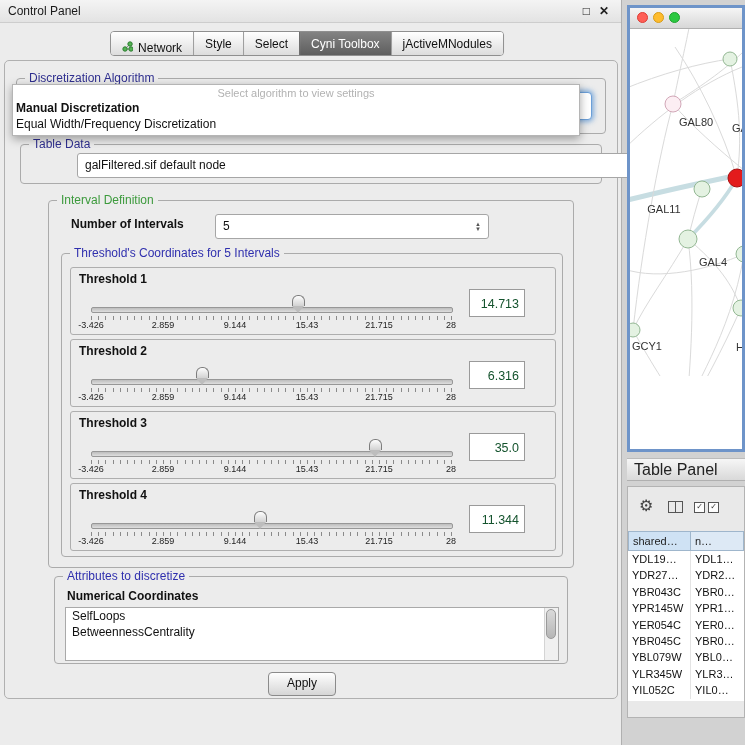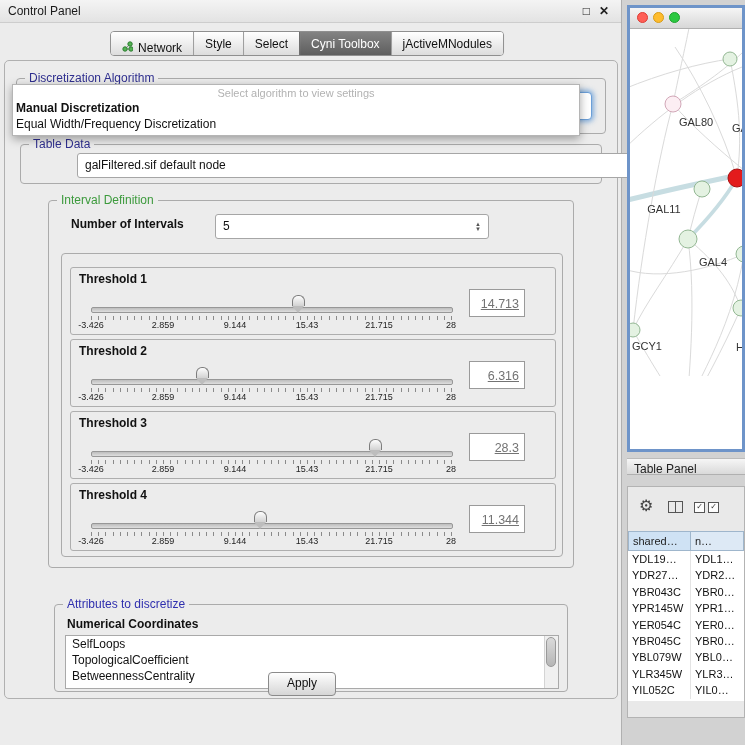--- a/index.html
+++ b/index.html
@@ -60,24 +60,24 @@
   .t-label { position:absolute; left:8px; top:4px; font-weight:bold; font-size:12px; color:#111; }
   .track { position:absolute; left:20px; top:39px; width:360px; height:4px; background:linear-gradient(#bdbdbd,#dedede); border:1px solid #979797; border-radius:2px; }
   .thumb { position:absolute; top:27px; width:13px; height:18px; }
   .thumb-top { width:11px; height:10px; border:1px solid #7d7d7d; border-bottom:none; border-radius:6px 6px 0 0; background:linear-gradient(#fdfdfd,#d2d2d2); }
   .thumb-tip { width:0; height:0; border-left:6.5px solid transparent; border-right:6.5px solid transparent; border-top:7px solid #bdbdbd; }
   .ticks { position:absolute; left:20px; top:48px; width:361px; height:4px;
            background:repeating-linear-gradient(to right,#8a8a8a 0 1px,transparent 1px 7.2px); }
   .t-scale { position:absolute; left:0; top:52px; width:100%; height:12px; }
   .scale-num { position:absolute; transform:translateX(-50%); font-size:9px; color:#222; white-space:nowrap; }
   .t-valuebox { position:absolute; left:398px; top:21px; width:56px; height:28px; background:#fff; border:1px solid #9a9a9a;
-                font-size:12.5px; color:#737373; text-align:right; line-height:28px; padding-right:5px; box-sizing:border-box;text-decoration:underline; }
-
-  
-  .attr-group { left:54px; top:576px; width:512px; height:86px;margin-top:28px; }
+                font-size:12.5px; color:#14532d; text-align:right; line-height:28px; padding-right:5px; box-sizing:border-box; }
+
+  
+  .attr-group { left:54px; top:576px; width:512px; height:86px; }
   .attr-title { position:absolute; left:12px; top:12px; font-size:12px; font-weight:bold; color:#111; }
   .attr-list { position:absolute; left:10px; top:30px; width:492px; height:52px; background:#fff; border:1px solid #a9a9a9; overflow:hidden; }
   .attr-item { font-size:12px; line-height:16px; padding-left:6px; color:#111; white-space:nowrap; }
   .attr-scrollbar { position:absolute; top:0; right:0; width:13px; height:100%; background:#f0f0f0; border-left:1px solid #d4d4d4; }
   .attr-thumb { position:absolute; top:1px; left:1px; width:10px; height:30px; background:linear-gradient(#dadada,#b6b6b6); border:1px solid #999; border-radius:5px; box-sizing:border-box; }
 
   .apply-btn { position:absolute; left:268px; top:672px; width:66px; height:22px; border:1px solid #8b8b8b; border-radius:4px;
                background:linear-gradient(#fefefe,#d6d6d6); font-size:12px; color:#111; text-align:center; line-height:21px; }
 
   
@@ -87,22 +87,22 @@
   .tl-red { left:7px; background:#ff5f57; border:1px solid #de3d35; }
   .tl-yellow { left:23px; background:#febc2e; border:1px solid #d89c18; }
   .tl-green { left:39px; background:#2bc840; border:1px solid #1da32f; }
   .net-content { position:relative; width:112px; height:347px; overflow:hidden; background:#fff; }
   .edge { fill:none; stroke:#dadada; stroke-width:1; }
   .edge-thick { fill:none; stroke:#c7dde2; stroke-width:5; }
   .edge-thick2 { fill:none; stroke:#c7dde2; stroke-width:3.5; }
   #net-svg text { font-family:"Liberation Sans",sans-serif; font-size:11px; fill:#333; }
 
   
-  .tp-header { position:absolute; left:627px; top:458px; width:118px; height:17px; background:linear-gradient(#f6f6f6,#d9d9d9);
-               border-top:1px solid #bbb; border-bottom:1px solid #b0b0b0; font-size:12px; line-height:21px; padding-left:7px;
+  .tp-header { position:absolute; left:627px; top:458px; width:118px; height:23px; background:linear-gradient(#f6f6f6,#d9d9d9);
+               border-top:1px solid #bbb; border-bottom:1px solid #b0b0b0; font-size:16px; line-height:21px; padding-left:7px;
                box-sizing:border-box; color:#222; }
   .table-panel { position:absolute; left:627px; top:486px; width:118px; height:232px; background:#e9e9e9; border:1px solid #b3b3b3; box-sizing:border-box; overflow:hidden; }
   .tp-toolbar { position:relative; height:44px; }
   .tp-gear { position:absolute; left:11px; top:11px; font-size:16px; color:#444; line-height:16px; }
   .tp-columns { position:absolute; left:40px; top:14px; width:15px; height:12px; border:1px solid #555; box-sizing:border-box;
                 background:linear-gradient(to right, transparent 6px, #555 6px, #555 7px, transparent 7px); }
   .tp-check { position:absolute; top:15px; width:9px; height:9px; border:1px solid #555; font-size:8px; line-height:8px; text-align:center; color:#333; background:#fdfdfd; }
   .tp-check.c1 { left:66px; } .tp-check.c2 { left:80px; }
   .tp-headrow { position:absolute; left:0; top:44px; width:100%; height:20px; display:flex; }
   .tp-hcell { box-sizing:border-box; font-size:11px; line-height:19px; padding-left:4px; border:1px solid #9fb6cc; border-left:none; color:#222; white-space:nowrap; overflow:hidden; }
@@ -176,20 +176,21 @@
     <span class="group-label green-lbl">Interval Definition</span>
     <span class="ni-label">Number of Intervals</span>
     <div class="combo ni-combo">
       <span class="combo-text">5</span>
       <span class="stepper">
         <span class="arr">▲</span>
         <span class="arr">▼</span>
       </span>
     </div>
     <div class="th-group" id="threshold-blocks">
+      <span class="group-label blue-lbl">Threshold's Coordinates for 5 Intervals</span>
     <div class="t-block" style="top: 13px;">
     <span class="t-label">Threshold 1</span>
     <div class="track"></div>
     <div class="thumb" style="left: 221.22px;">
       <div class="thumb-top"></div>
       <div class="thumb-tip"></div>
     </div>
     <div class="ticks"></div>
     <div class="t-scale">
             <span class="scale-num" style="left: 20px;">-3.426</span>
@@ -228,21 +229,21 @@
     </div>
     <div class="ticks"></div>
     <div class="t-scale">
             <span class="scale-num" style="left: 20px;">-3.426</span>
             <span class="scale-num" style="left: 92px;">2.859</span>
             <span class="scale-num" style="left: 164px;">9.144</span>
             <span class="scale-num" style="left: 236px;">15.43</span>
             <span class="scale-num" style="left: 308px;">21.715</span>
             <span class="scale-num" style="left: 380px;">28</span>
           </div>
-    <div class="t-valuebox">28.3</div>
+    <div class="t-valuebox">35.0</div>
   </div>
         <div class="t-block" style="top: 229px;">
     <span class="t-label">Threshold 4</span>
     <div class="track"></div>
     <div class="thumb" style="left: 182.7px;">
       <div class="thumb-top"></div>
       <div class="thumb-tip"></div>
     </div>
     <div class="ticks"></div>
     <div class="t-scale">
@@ -257,21 +258,20 @@
   </div>
       </div>
   </div>
 
   <div class="group attr-group">
     <span class="group-label blue-lbl">Attributes to discretize</span>
     <span class="attr-title">Numerical Coordinates</span>
     <div class="attr-list" id="attr-list">
 
     <div class="attr-item">SelfLoops</div>
-        <div class="attr-item">TopologicalCoefficient</div>
         <div class="attr-item">BetweennessCentrality</div>
         <div class="attr-scrollbar">
         <div class="attr-thumb"></div>
       </div>
       </div>
   </div>
 
   <div class="apply-btn">Apply</div>
 
 

